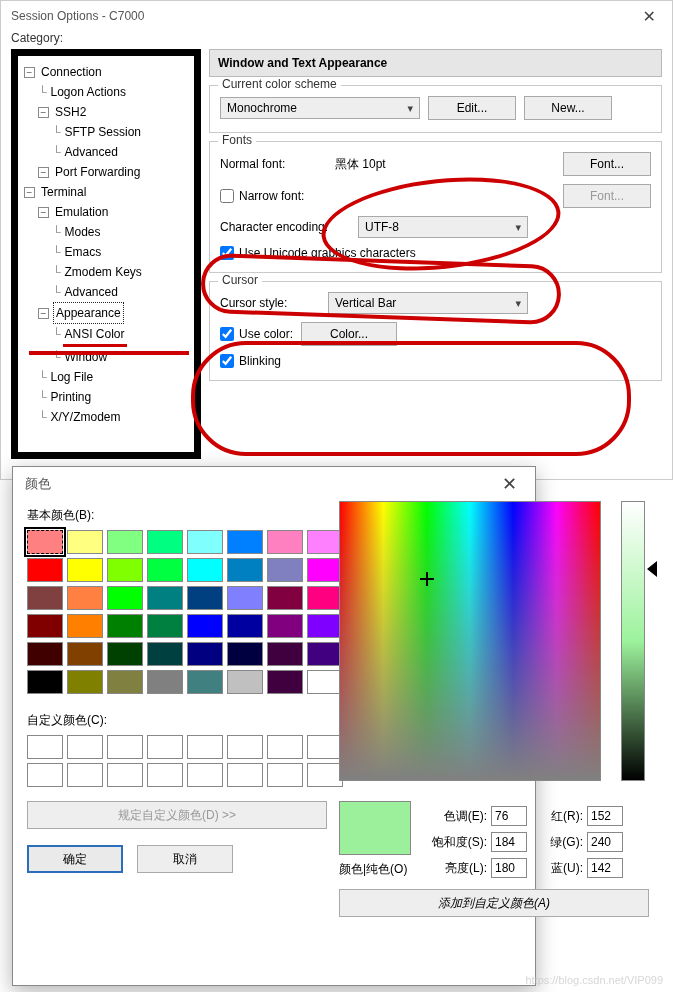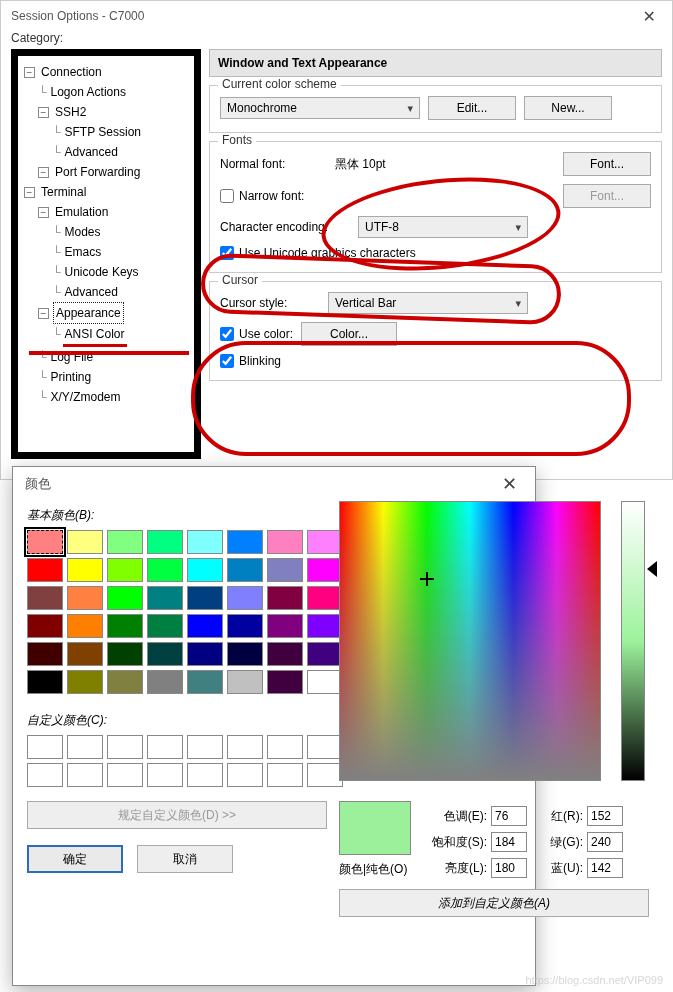--- a/index.html
+++ b/index.html
@@ -44,21 +44,21 @@
   .mark3 { left:190px; top:340px; width:440px; height:115px; border-radius:55px;}
   .markline { position:absolute; left:28px; top:350px; width:160px; height:4px; background:#c00; }
 
   
   .cdlg { position:absolute; left:12px; top:466px; width:524px; height:520px; background:#fff; border:1px solid #888; box-shadow:0 6px 20px rgba(0,0,0,.3); }
   .cdlg .titlebar { height:34px; padding:0 12px; }
   .cdlg .titlebar .t { font-size:13px; }
   .cdlg .close-x { font-size:18px; }
   .cdlg .cbody { display:flex; padding:0 14px 14px 14px; gap:12px; }
   .leftcol { width:300px; }
-  .lbl { margin:6px 0 6px 0;font-style:italic; }
+  .lbl { margin:6px 0 6px 0; }
   .swatches { display:grid; grid-template-columns:repeat(8,36px); grid-auto-rows:24px; gap:4px; }
   .sw { border:1px solid #888; }
   .sw.sel { outline:2px solid #000; outline-offset:1px; border:1px dashed #000; }
   .custrow { display:grid; grid-template-columns:repeat(8,36px); grid-auto-rows:24px; gap:4px; }
   .cust { border:1px solid #888; background:#fff; }
   .definerow { margin-top:14px; }
   .bigbtn { width:300px; height:28px; border:1px solid #aaa; background:#eee; color:#999; display:flex; align-items:center; justify-content:center; }
   .okrow { display:flex; gap:14px; margin-top:16px; }
   .okbtn { width:96px; height:28px; border:2px solid #2a6ebb; background:#eaeaea; display:inline-flex; align-items:center; justify-content:center; }
   .cancelbtn { width:96px; height:28px; border:1px solid #aaa; background:#eee; display:inline-flex; align-items:center; justify-content:center; }
@@ -119,27 +119,28 @@
               <li><span class="exp">−</span><span class="node">Port Forwarding</span>
               </li>
             </ul>
           </li>
           <li><span class="exp">−</span><span class="node">Terminal</span>
             <ul>
               <li><span class="exp">−</span><span class="node">Emulation</span>
                 <ul>
                   <li><span class="dash">└</span><span class="node">Modes</span></li>
                   <li><span class="dash">└</span><span class="node">Emacs</span></li>
-                  <li><span class="dash">└</span><span class="node">Unicode Keys</span></li>
+                  <li><span class="dash">└</span><span class="node">Zmodem Keys</span></li>
                   <li><span class="dash">└</span><span class="node">Advanced</span></li>
                 </ul>
               </li>
               <li><span class="exp">−</span><span class="sel node">Appearance</span>
                 <ul>
                   <li><span class="dash">└</span><span class="node redline">ANSI Color</span></li>
+                  <li><span class="dash">└</span><span class="node">Window</span></li>
                 </ul>
               </li>
               <li><span class="dash">└</span><span class="node">Log File</span></li>
               <li><span class="dash">└</span><span class="node">Printing</span></li>
               <li><span class="dash">└</span><span class="node">X/Y/Zmodem</span></li>
             </ul>
           </li>
         </ul>
       </div>
 

